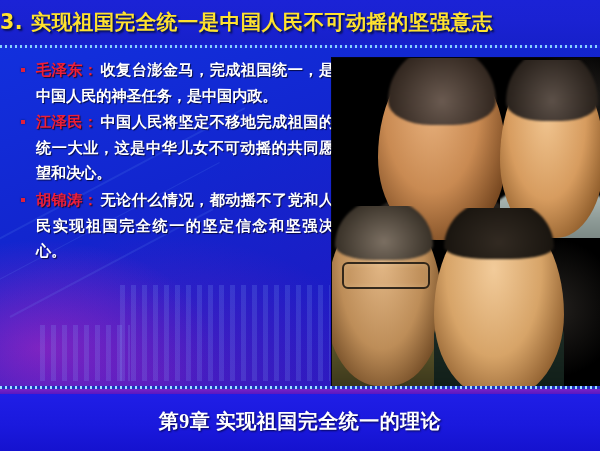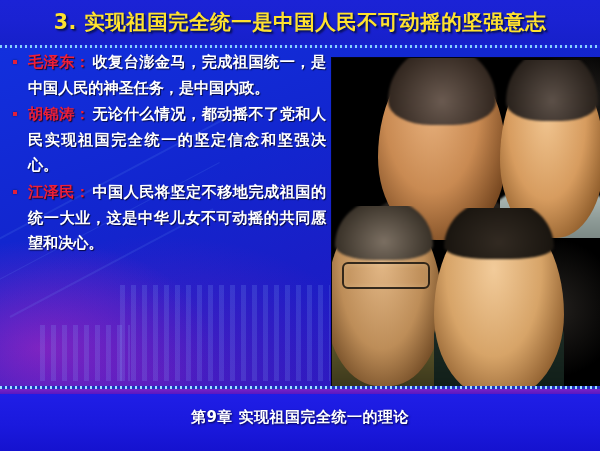--- a/index.html
+++ b/index.html
@@ -21,21 +21,21 @@
     overflow:hidden;
   }
   #title-band:after{
     content:"";position:absolute;left:0;right:0;bottom:0;height:3px;
     background:repeating-linear-gradient(90deg,
        #8fd8ff 0px,#8fd8ff 2px,#1a2ad8 2px,#1a2ad8 5px);
     opacity:.95;
   }
   #slide-title{
     position:absolute;left:0;right:0;top:8px;
-    text-align:center;
+    text-align:left;
     color:#ffe22e;
     font-size:20.5px;
     font-weight:bold;
     letter-spacing:.5px;
     white-space:nowrap;
     text-shadow:1px 1px 0 #00116e, 2px 2px 2px rgba(0,0,0,.55);
   }
 
   
   #content{
@@ -56,21 +56,21 @@
     position:absolute;bottom:8px;
     background:repeating-linear-gradient(90deg,
       rgba(140,190,255,.16) 0px, rgba(140,190,255,.16) 5px,
       rgba(140,190,255,0) 5px, rgba(140,190,255,0) 11px);
     pointer-events:none;
   }
 
   
   #bullets{
     position:absolute;left:0;top:2px;width:332px;
-    padding:0;margin:0;list-style:none;
+    padding:0;margin:8px;list-style:none;
   }
   .bullet{
     position:relative;
     margin:0 0 1px 0;
     padding:0 6px 0 28px;
     color:#ffffff;
     font-size:15.2px;
     line-height:25.6px;
     font-weight:bold;
     text-shadow:1px 1px 1px rgba(0,0,20,.75);
@@ -224,24 +224,25 @@
 
   
   #footer{
     position:absolute;left:0;top:394px;width:600px;height:57px;
     background:linear-gradient(180deg,#1f1ee6 0%,#1a19dd 55%,#1512cf 100%);
   }
   #footer-title{
     position:absolute;left:0;right:0;top:14px;
     text-align:center;
     color:#ffffff;
-    font-size:15px;font-weight:bold;
+    font-size:20px;font-weight:bold;
     letter-spacing:.5px;
     white-space:nowrap;
     text-shadow:1px 1px 2px rgba(0,0,40,.8);
+    font-family:Liberation Serif, serif;
   }
 </style>
 </head>
 <body>
 
 <div id="slide">
 
   <div id="title-band">
     <div id="slide-title">3. 实现祖国完全统一是中国人民不可动摇的坚强意志</div>
   </div>
@@ -254,25 +255,25 @@
     <div class="blockrow" style="left:120px;width:210px;height:96px;"></div>
     <div class="blockrow" style="left:40px;width:90px;height:56px;"></div>
 
     <ul id="bullets">
       <li class="bullet">
         <span class="dot"></span>
         <span class="who">毛泽东：</span><span>收复台澎金马，完成祖国统一，是中国人民的神圣任务，是中国内政。</span>
       </li>
       <li class="bullet">
         <span class="dot"></span>
-        <span class="who">胡锦涛：</span><span>无论什么情况，都动摇不了党和人民实现祖国完全统一的坚定信念和坚强决心。</span>
+        <span class="who">江泽民：</span><span>中国人民将坚定不移地完成祖国的统一大业，这是中华儿女不可动摇的共同愿望和决心。</span>
       </li>
       <li class="bullet">
         <span class="dot"></span>
-        <span class="who">江泽民：</span><span>中国人民将坚定不移地完成祖国的统一大业，这是中华儿女不可动摇的共同愿望和决心。</span>
+        <span class="who">胡锦涛：</span><span>无论什么情况，都动摇不了党和人民实现祖国完全统一的坚定信念和坚强决心。</span>
       </li>
     </ul>
 
     <div id="photo-panel">
       <div class="glow" style="left:196px;top:-14px;width:110px;height:110px;"></div>
       <div class="glow" style="left:150px;top:180px;width:140px;height:140px;"></div>
 
       <div class="face" id="face-deng">
         <div class="body"></div>
         <div class="head"></div>

